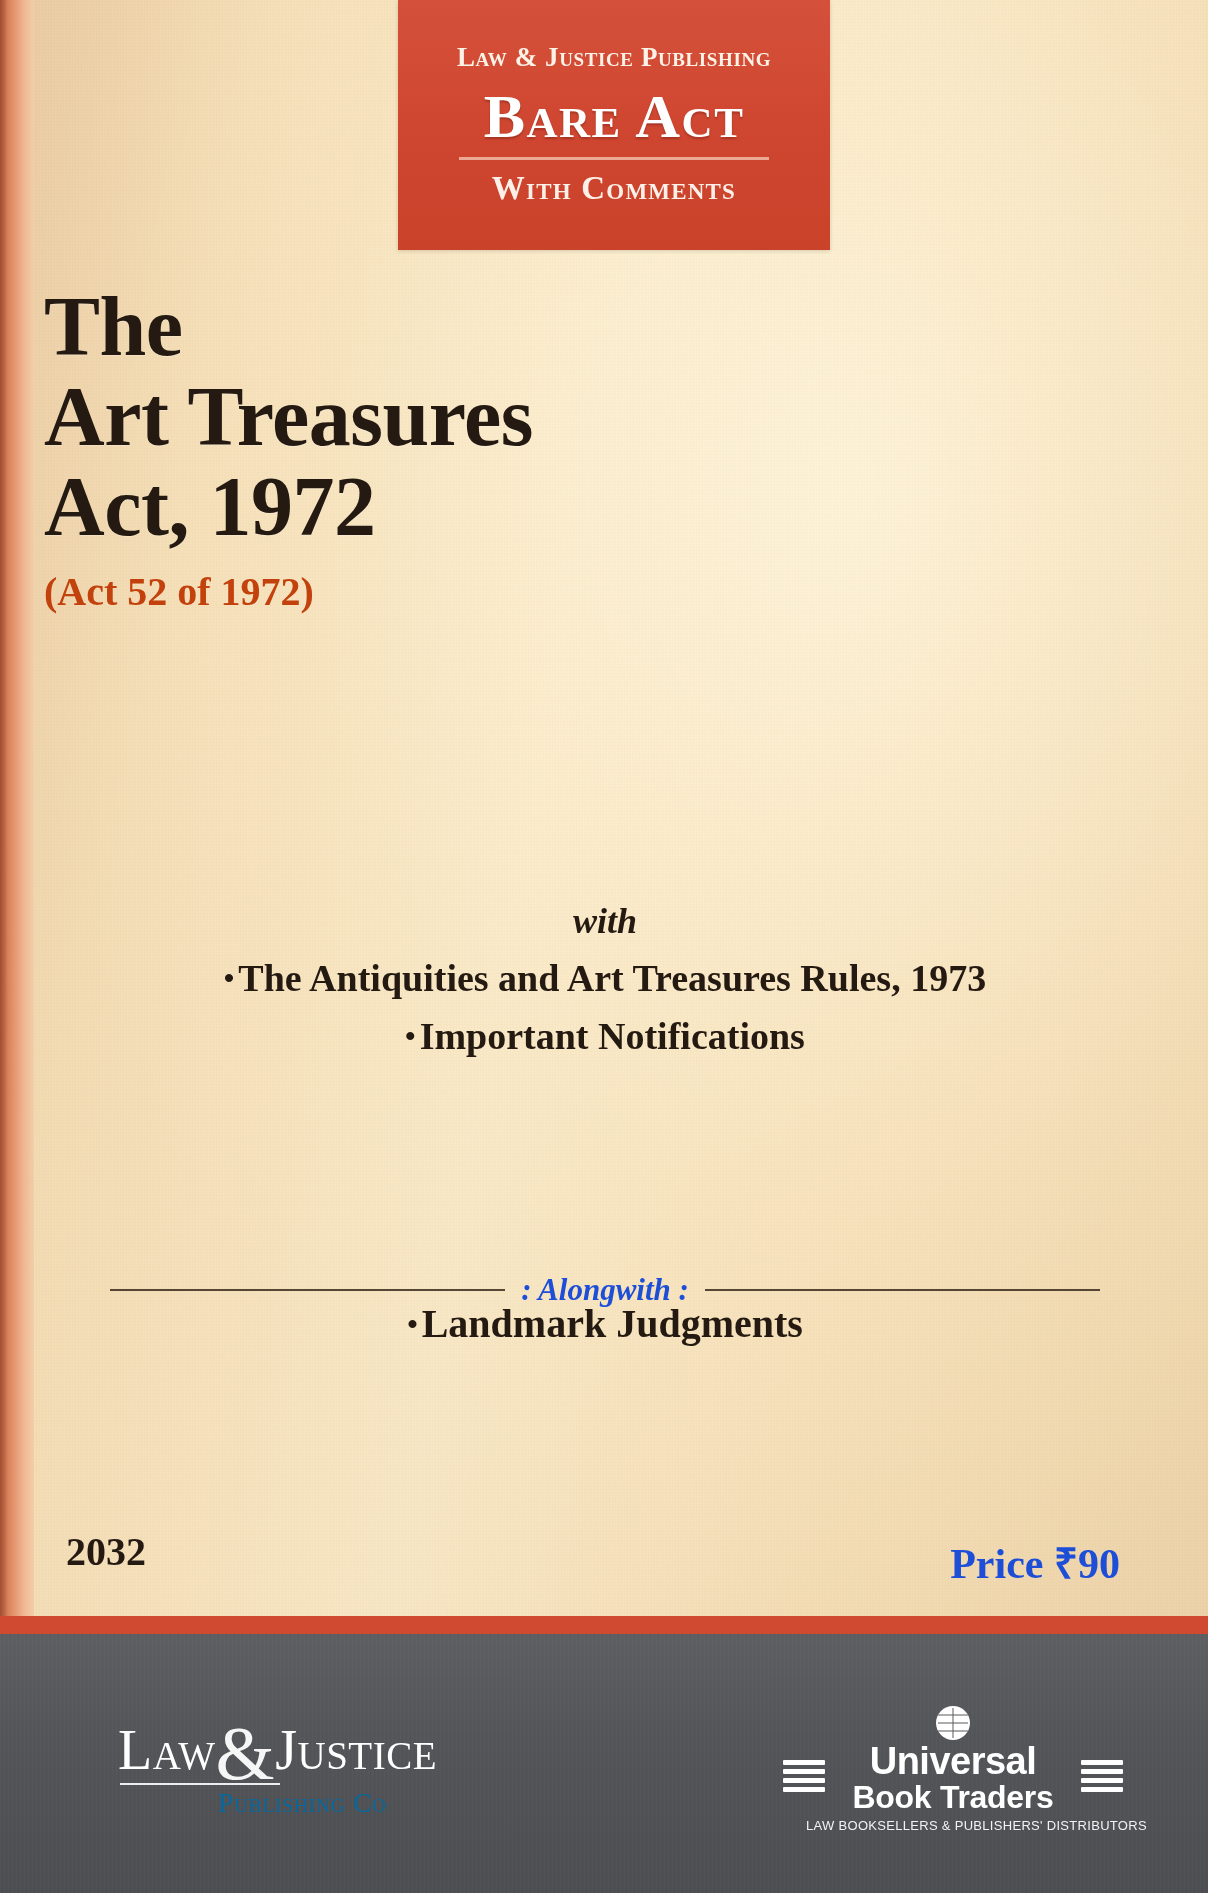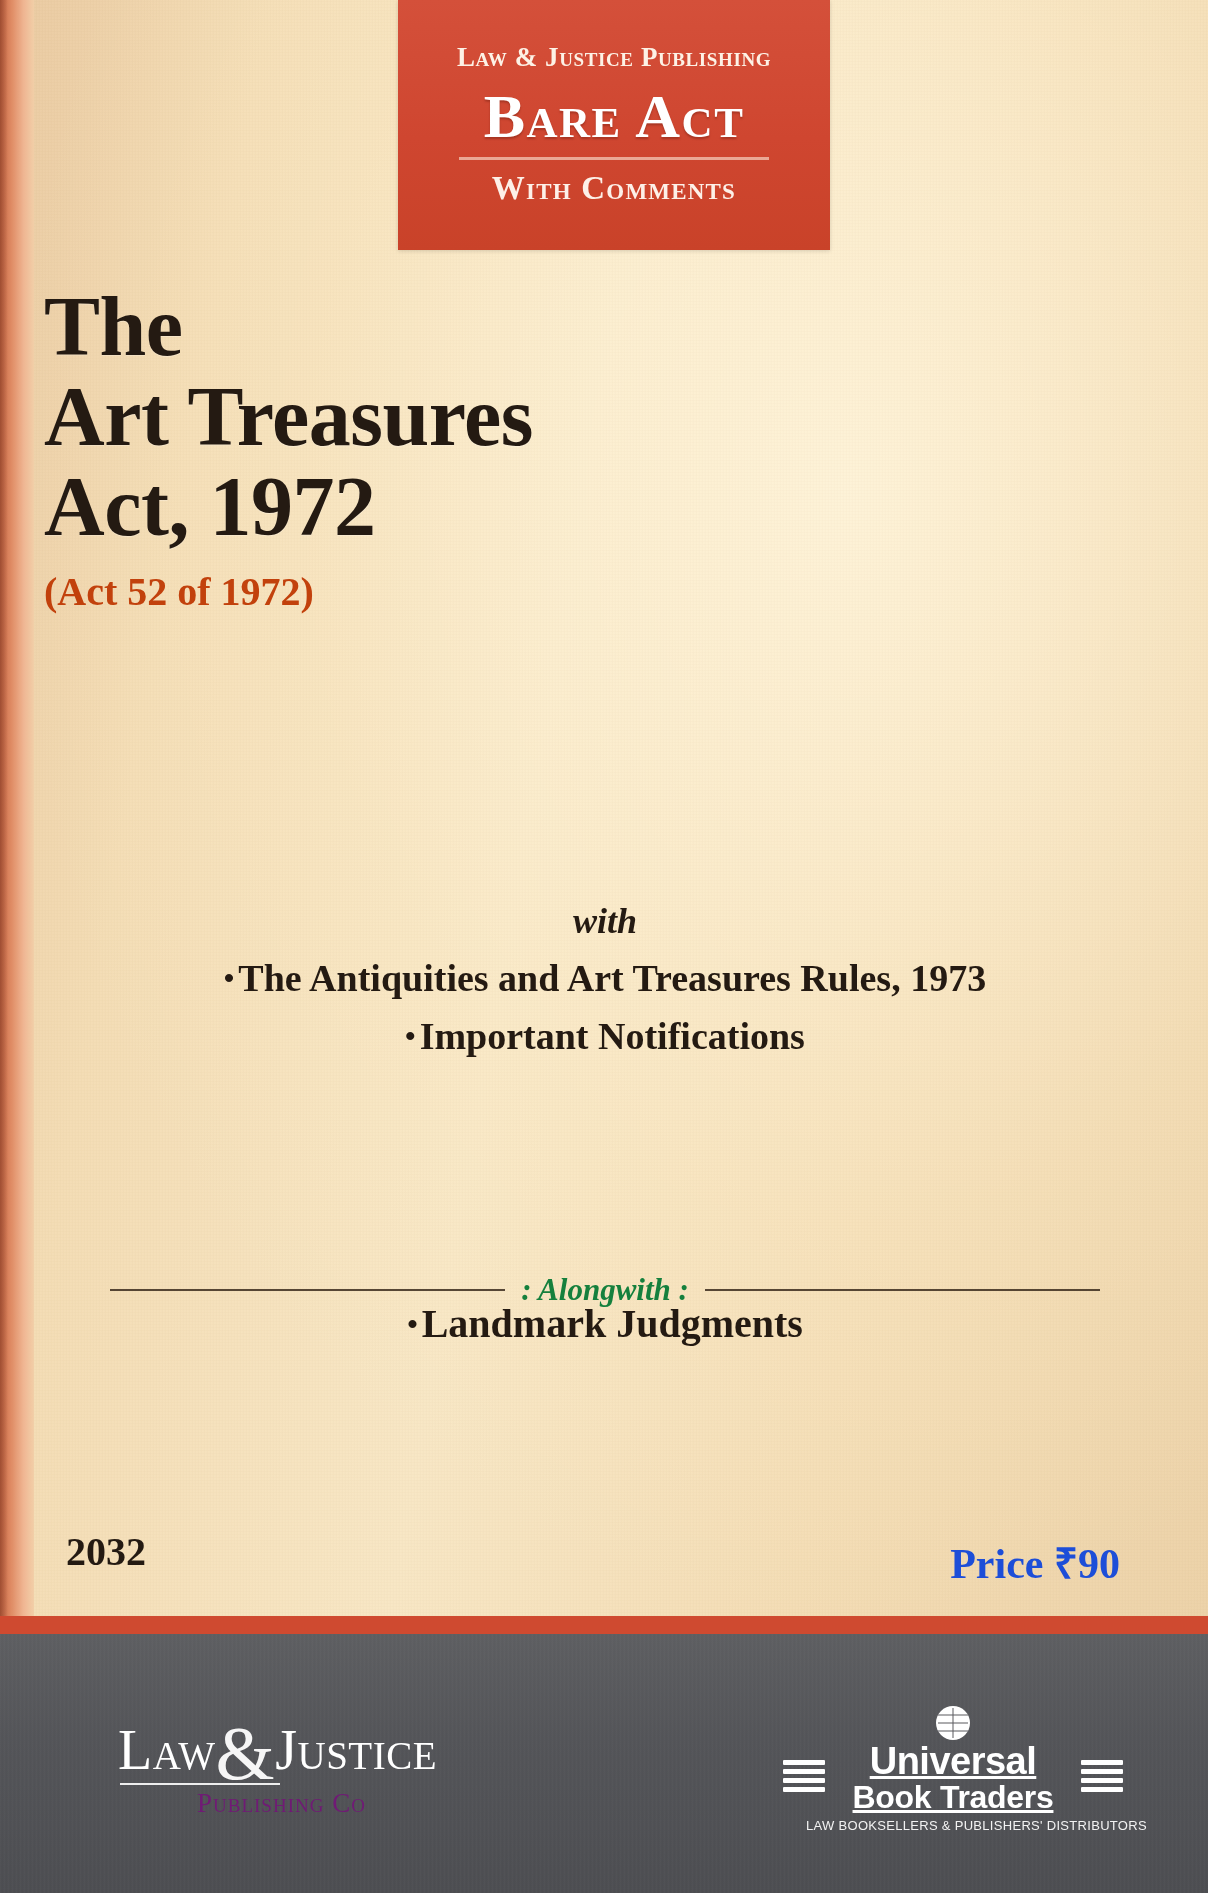--- a/index.html
+++ b/index.html
@@ -171,21 +171,21 @@
     background: #3a2a1c;
     opacity: 0.85;
   }
   .along-label {
     flex: 0 0 auto;
     padding: 0 16px;
     font-family: "Liberation Serif", serif;
     font-style: italic;
     font-weight: bold;
     font-size: 31px;
-    color: #15803d;
+    color: #1d4ed8;
     white-space: nowrap;
   }
   .along-item {
     position: absolute;
     left: 60px;
     top: 1300px;
     width: 1090px;
     text-align: center;
     font-family: "Liberation Serif", serif;
     font-weight: bold;
@@ -264,26 +264,26 @@
   .lj-underline {
     width: 160px;
     height: 2px;
     background: #ffffff;
     margin-top: 2px;
     margin-left: 2px;
     opacity: 0.9;
   }
   .lj-sub {
     margin-top: 3px;
-    margin-left: 79px;
+    margin-left: 100px;
     font-family: "Liberation Serif", serif;
     font-variant: small-caps;
     font-size: 27px;
     letter-spacing: 1px;
-    color: #701a75;
+    color: #0369a1;
   }
 
   
   .uni-logo {
     position: absolute;
     left: 778px;
     top: 1706px;
     width: 350px;
     text-align: center;
     color: #ffffff;
@@ -311,21 +311,20 @@
     width: 30px; height: 1px;
     background: #5a5b5f;
     transform: translateY(-0.5px);
     box-shadow: 0 -8px 0 0 #5a5b5f, 0 8px 0 0 #5a5b5f;
   }
   .uni-row {
     display: flex;
     align-items: center;
     justify-content: center;
     gap: 28px;
-    text-decoration: underline;
   }
   .uni-bars {
     display: inline-block;
     width: 42px;
   }
   .uni-bars span {
     display: block;
     height: 5px;
     background: #ffffff;
     margin-bottom: 4px;

